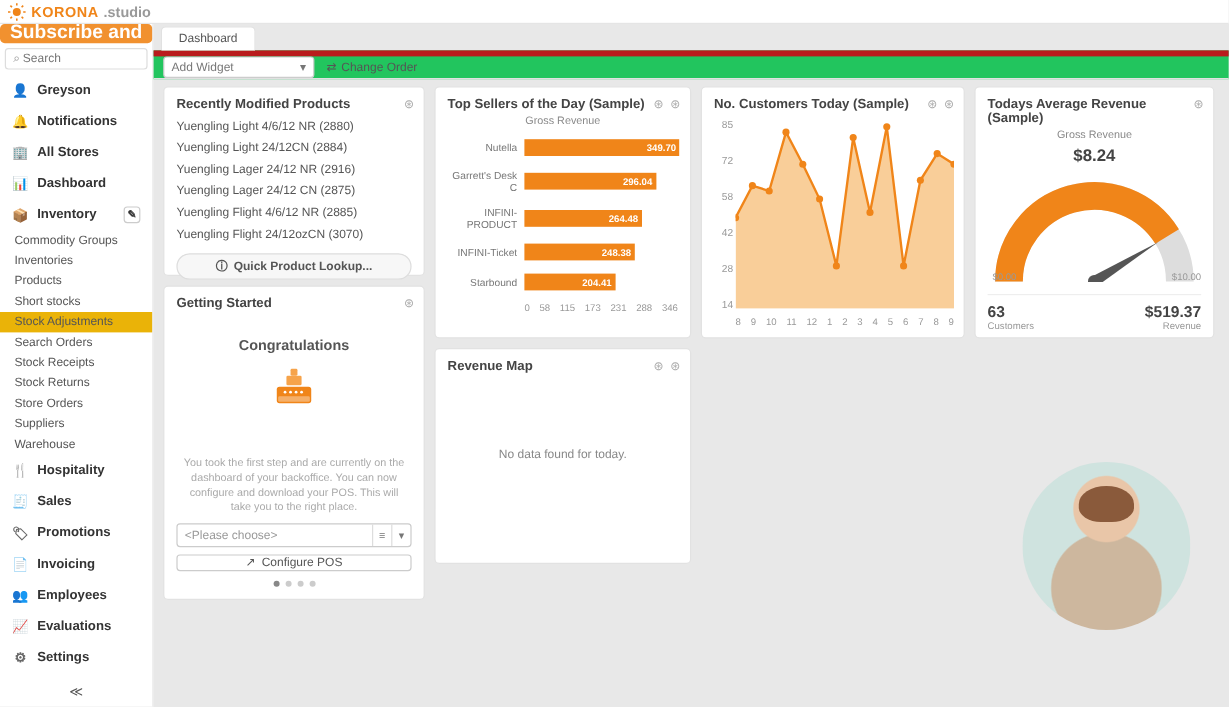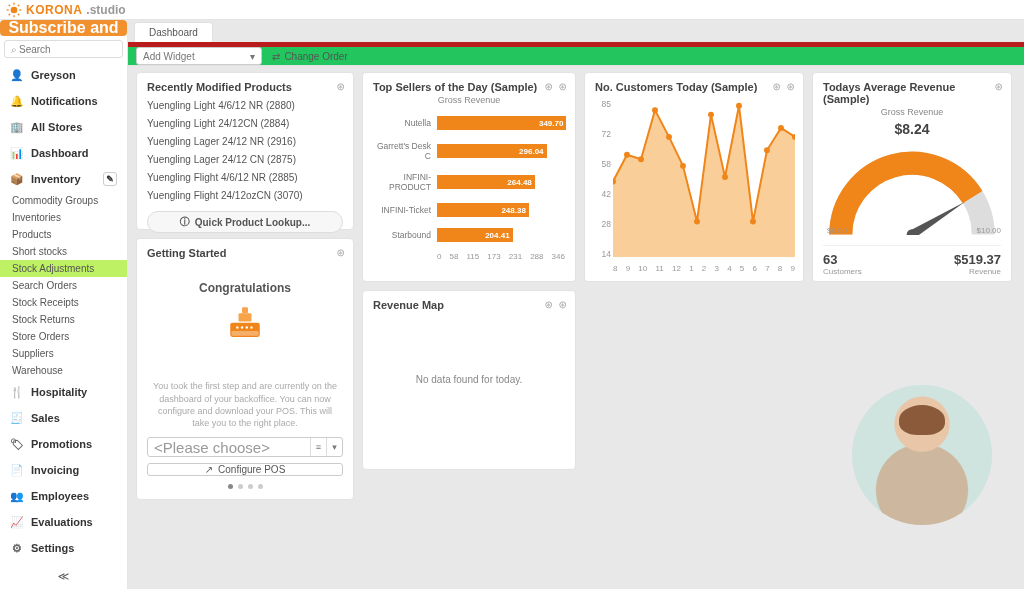--- a/index.html
+++ b/index.html
@@ -18,21 +18,21 @@
 .search input{ width:100%; height:18px; border:1px solid #ddd; border-radius:3px; font-size:10px; padding:0 14px; color:#888;}
 .search{ position:relative; }
 .search .mag{ position:absolute; left:7px; top:4px; color:#999; font-size:10px;}
 
 .nav{ margin-top:4px; }
 .nav .item{ display:flex; align-items:center; gap:7px; height:26px; padding:0 10px; color:#555; cursor:pointer;}
 .nav .item.bold{ font-weight:700; color:#333;}
 .nav .item .ic{ width:14px; text-align:center; color:#666; font-size:11px;}
 .nav .item .edit{ margin-left:auto; border:1px solid #ccc; width:14px; height:14px; line-height:12px; text-align:center; border-radius:3px; font-size:9px;}
 .nav .sub{ display:block; padding:0 10px 0 12px; height:17px; line-height:17px; font-size:10px; color:#555; cursor:pointer;}
-.nav .sub.sel{ background:#bef264; }
+.nav .sub.sel{ background:#eab308; }
 .collapse{ position:absolute; bottom:6px; left:0; right:0; text-align:center; color:#555;}
 
 
 .main{ position:absolute; left:128px; right:0; top:20px; bottom:0; }
 .tabstrip{ height:22px; display:flex; align-items:flex-end; padding-left:6px;}
 .tab{ background:#fff; border:1px solid #e1e1e1; border-bottom:none; border-radius:4px 4px 0 0; height:20px; line-height:20px; padding:0 14px; font-size:10px; color:#555;}
 .toolbar{ background:#22c55e; height:24px; display:flex; align-items:center; gap:10px; padding:0 8px; border-top:5px solid #b91c1c; border-bottom:1px solid #e1e1e1;}
 .addw{ width:126px; height:18px; background:#fff; border:1px solid #ccc; border-radius:3px; font-size:10px; color:#777; padding:0 6px; display:flex; align-items:center; justify-content:space-between;}
 .chorder{ display:flex; align-items:center; gap:4px; font-size:10px; color:#555; cursor:pointer;}
 
@@ -51,21 +51,21 @@
 
 .rmp{ height:158px;}
 .rmp .line{ font-size:10px; color:#555; margin-top:7px;}
 .lookup{ margin-top:10px; height:22px; border:1px solid #ddd; background:#f7f7f7; border-radius:12px; width:100%; display:flex; align-items:center; justify-content:center; gap:5px; font-size:10px; font-weight:600; color:#555;}
 
 .gs{ height:262px; display:flex; flex-direction:column; align-items:center; }
 .gs h4{ font-weight:700; font-size:12px; margin-top:22px; color:#555;}
 .gs .reg{ margin-top:10px; }
 .gs p{ font-size:9px; color:#aaa; text-align:center; line-height:1.35; margin-top:40px; padding:0 4px;}
 .gs .sel{ margin-top:8px; width:100%; height:20px; border:1px solid #ccc; border-radius:3px; display:flex; align-items:center; }
-.gs .sel span{ flex:1; padding:0 6px; font-size:15px; color:#999;}
+.gs .sel span{ flex:1; padding:0 6px; font-size:10px; color:#999;}
 .gs .sel .btns{ display:flex;}
 .gs .sel .btns i{ width:16px; height:18px; border-left:1px solid #ddd; display:flex; align-items:center; justify-content:center; font-style:normal; font-size:9px; color:#777;}
 .gs .cfg{ margin-top:6px; height:20px; border:1px solid #ccc; border-radius:3px; display:flex; align-items:center; justify-content:center; gap:5px; width:100%; font-size:10px; color:#555;}
 .dots{ margin-top:8px; display:flex; gap:5px;}
 .dots i{ width:5px; height:5px; border-radius:50%; background:#ccc;}
 .dots i.on{ background:#888;}
 
 
 .ts{ height:210px; }
 .bars{ margin-top:6px;}

